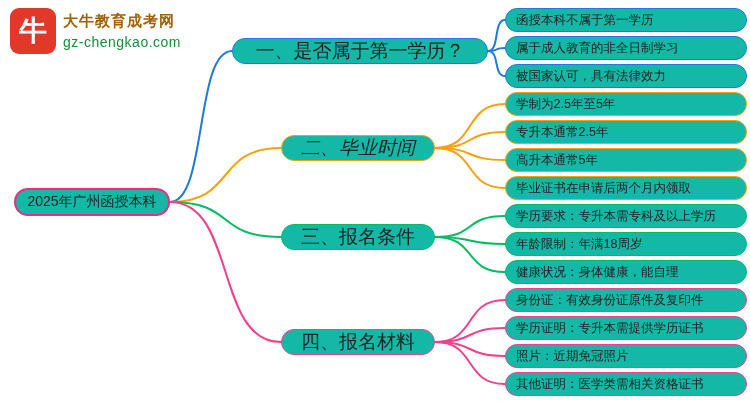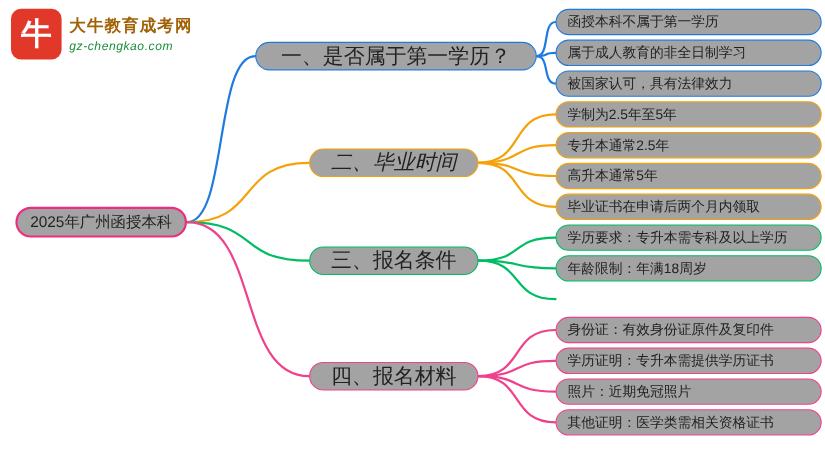--- a/index.html
+++ b/index.html
@@ -4,36 +4,36 @@
 <style>
   * { margin:0; padding:0; box-sizing:border-box; }
   html,body { background:#ffffff; }
   body { font-family:"Liberation Sans","DejaVu Sans",sans-serif; }
   .canvas {
     position:relative; width:750px; height:410px;
     background:#ffffff; overflow:hidden;
   }
   .connectors { position:absolute; left:0; top:0; width:750px; height:410px; pointer-events:none; }
   .node {
-    position:absolute; background:#a3a3a3;
+    position:absolute; background:#14b8a6;
     border:1.6px solid #999; border-radius:13px;
     color:#222; display:flex; align-items:center;
     white-space:nowrap; overflow:hidden; z-index:2;text-align:center;
   }
   .root   { height:28px; justify-content:center; font-size:14px; font-weight:400; border-width:2px; border-radius:14px; }
   .branch { height:26px; justify-content:center; font-size:19px; font-weight:500; }
   .leaf   { height:24px; font-size:12.5px; padding:0 10px; }
   .logo { position:absolute; left:10px; top:8px; display:flex; align-items:center; gap:7px; z-index:3; }
   .logo-mark {
     width:46px; height:46px; background:#e2382a; border-radius:9px;
     color:#fff; display:flex; align-items:center; justify-content:center;
     font-size:28px; font-weight:700;
   }
   .logo-title  { color:#a16207; font-size:15px; font-weight:700; letter-spacing:1px; }
-  .logo-domain { color:#18903b; font-size:11px; margin-top:3px; letter-spacing:0.5px;font-style:italic; }
+  .logo-domain { color:#18903b; font-size:14px; margin-top:3px; letter-spacing:0.5px; }
 </style>
 </head>
 <body>
 
 <div class="canvas">
 
   <svg class="connectors" id="connectors" width="750" height="410" viewBox="0 0 750 410">
       <path d="M170,202 C207.2,202 194.8,51 232,51" fill="none" stroke="rgb(31, 122, 224)" stroke-width="2" stroke-linecap="round"></path>
       <path d="M170,202 C236.6,202 214.4,148 281,148" fill="none" stroke="rgb(245, 162, 10)" stroke-width="2" stroke-linecap="round"></path>
       <path d="M170,202 C236.6,202 214.4,237 281,237" fill="none" stroke="rgb(0, 189, 99)" stroke-width="2" stroke-linecap="round"></path>
@@ -75,19 +75,20 @@
   <div class="node leaf" id="node-b0c1" style="left: 505px; top: 36px; width: 242px; border-color: rgb(31, 122, 224);">属于成人教育的非全日制学习</div>
   <div class="node leaf" id="node-b0c2" style="left: 505px; top: 64px; width: 242px; border-color: rgb(31, 122, 224);">被国家认可，具有法律效力</div>
 
   <div class="node leaf" id="node-b1c0" style="left: 505px; top: 92px; width: 242px; border-color: rgb(245, 162, 10);">学制为2.5年至5年</div>
   <div class="node leaf" id="node-b1c1" style="left: 505px; top: 120px; width: 242px; border-color: rgb(245, 162, 10);">专升本通常2.5年</div>
   <div class="node leaf" id="node-b1c2" style="left: 505px; top: 148px; width: 242px; border-color: rgb(245, 162, 10);">高升本通常5年</div>
   <div class="node leaf" id="node-b1c3" style="left: 505px; top: 176px; width: 242px; border-color: rgb(245, 162, 10);">毕业证书在申请后两个月内领取</div>
 
   <div class="node leaf" id="node-b2c0" style="left: 505px; top: 204px; width: 242px; border-color: rgb(0, 189, 99);">学历要求：专升本需专科及以上学历</div>
   <div class="node leaf" id="node-b2c1" style="left: 505px; top: 232px; width: 242px; border-color: rgb(0, 189, 99);">年龄限制：年满18周岁</div>
+  <div class="node leaf" id="node-b2c2" style="left: 505px; top: 260px; width: 242px; border-color: rgb(0, 189, 99);">健康状况：身体健康，能自理</div>
 
   <div class="node leaf" id="node-b3c0" style="left: 505px; top: 288px; width: 242px; border-color: rgb(240, 65, 140);">身份证：有效身份证原件及复印件</div>
   <div class="node leaf" id="node-b3c1" style="left: 505px; top: 316px; width: 242px; border-color: rgb(240, 65, 140);">学历证明：专升本需提供学历证书</div>
   <div class="node leaf" id="node-b3c2" style="left: 505px; top: 344px; width: 242px; border-color: rgb(240, 65, 140);">照片：近期免冠照片</div>
   <div class="node leaf" id="node-b3c3" style="left: 505px; top: 372px; width: 242px; border-color: rgb(240, 65, 140);">其他证明：医学类需相关资格证书</div>
 
 </div>
 
 </body></html>

